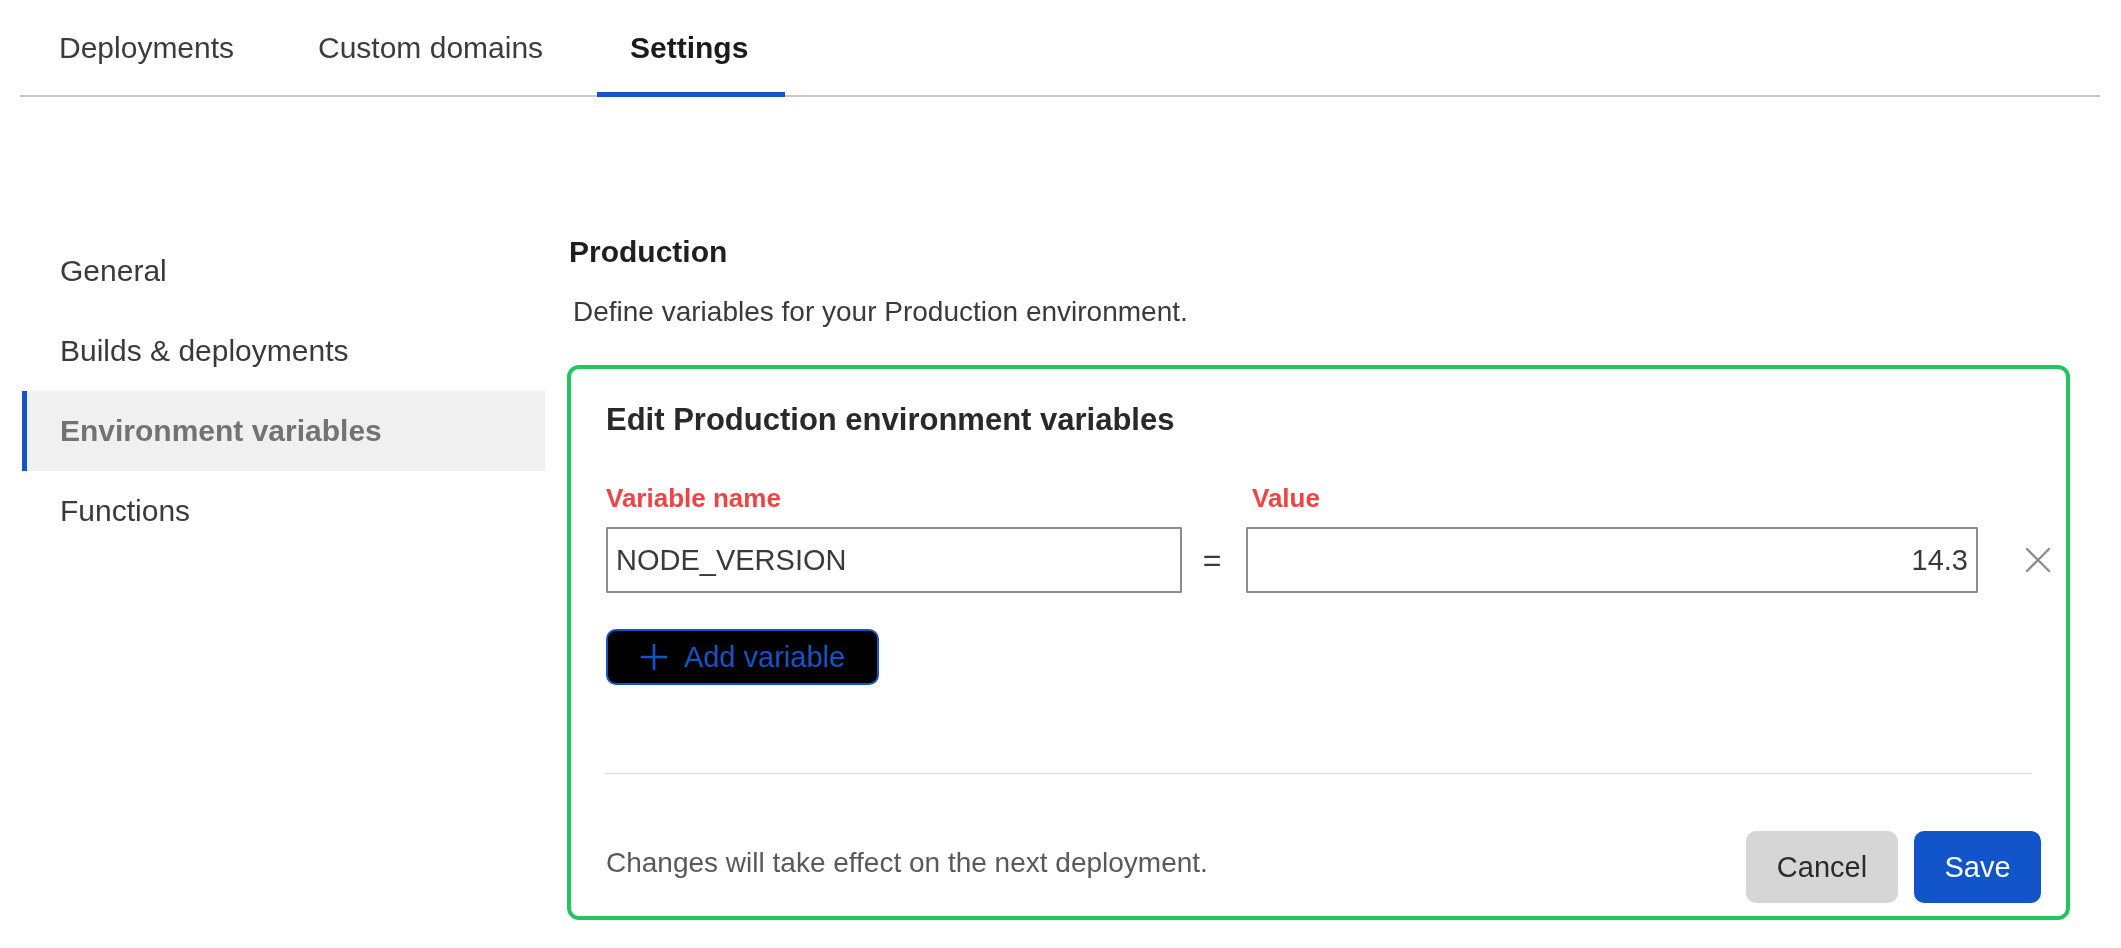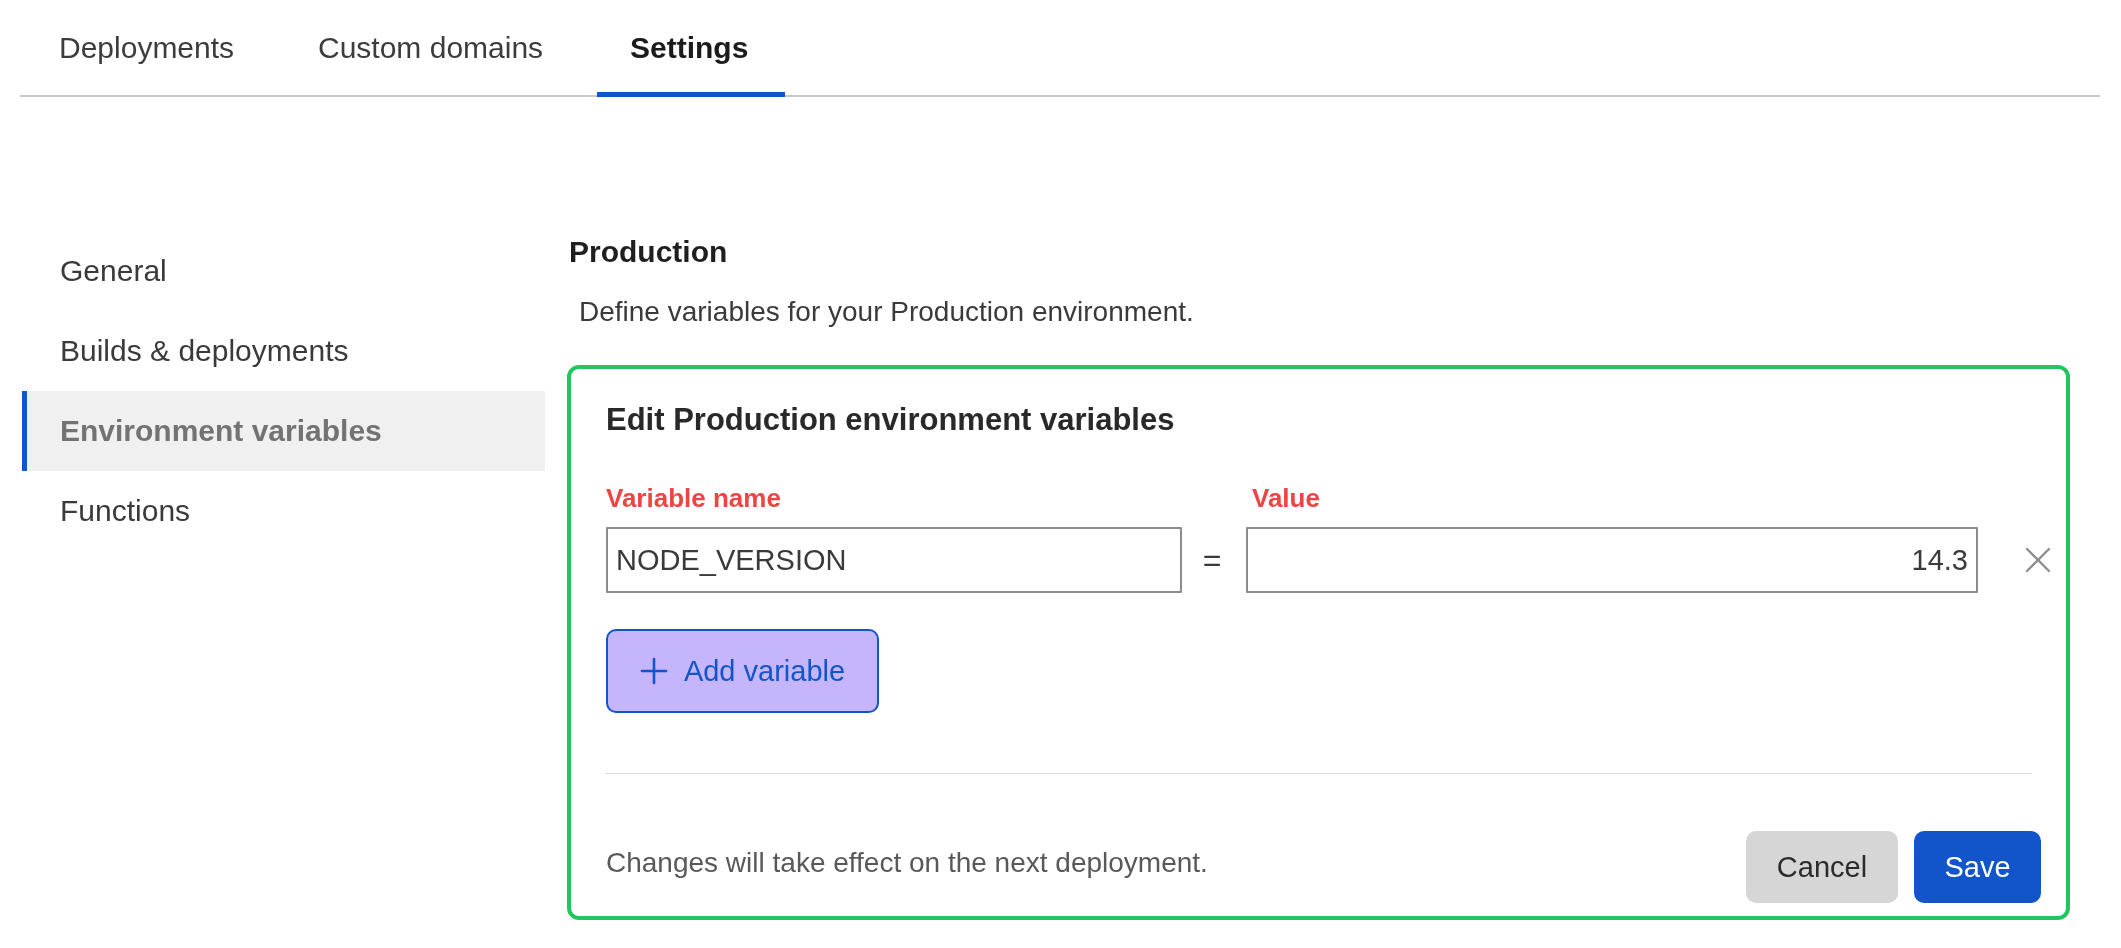--- a/index.html
+++ b/index.html
@@ -21,21 +21,21 @@
   .sidebar { position: absolute; left: 22px; top: 231px; width: 523px; }
   .side-item { height: 80px; display: flex; align-items: center; padding-left: 38px;
     font-size: 30px; color: #3a3a3a; cursor: pointer; white-space: nowrap; }
   .side-item.active { background: #f0f0f0; border-left: 5px solid #1254c9;
     padding-left: 33px; font-weight: bold; color: #737373; }
 
   
   .main { position: absolute; left: 567px; top: 0; width: 1503px; }
   .section-title { position: absolute; left: 2px; top: 232px; font-size: 30px;
     font-weight: bold; color: #1f1f1f; line-height: 40px; }
-  .section-desc { position: absolute; left: 12px; top: 292px; font-size: 28px;
+  .section-desc { position: absolute; left: 6px; top: 292px; font-size: 28px;
     color: #3a3a3a; line-height: 40px; }
 
   .card { position: absolute; left: 0; top: 365px; width: 1503px; height: 555px;
     border: 4px solid #22c55e; border-radius: 12px; background: #ffffff; }
   .card-title { position: absolute; left: 35px; top: 30px; font-size: 31px;
     font-weight: bold; color: #292929; line-height: 42px; }
 
   .field-label { position: absolute; top: 112px; font-size: 26px; font-weight: bold;
     color: #ef4444; line-height: 34px; }
   .label-name { left: 35px; }
@@ -47,22 +47,22 @@
   .input-name { left: 35px; width: 576px; }
   .input-value { left: 675px; width: 732px; text-align: right; }
   .equals { position: absolute; left: 622px; top: 158px; width: 38px; height: 66px;
     display: flex; align-items: center; justify-content: center; font-size: 32px;
     color: #3a3a3a; }
 
   .remove-btn { position: absolute; left: 1447px; top: 171px; width: 40px; height: 40px;
     background: transparent; border: none; cursor: pointer; display: flex;
     align-items: center; justify-content: center; padding: 0; }
 
-  .add-btn { position: absolute; left: 35px; top: 260px; width: 273px; height: 84px;
-    background: #c4b5fd; border: 2px solid #1254c9; border-radius: 10px; cursor: pointer;
+  .add-btn { position: absolute; left: 35px; top: 260px; width: 273px; height: 56px;
+    background: #000000; border: 2px solid #1254c9; border-radius: 10px; cursor: pointer;
     display: flex; align-items: center; justify-content: center; gap: 16px;
     font-family: "Liberation Sans", sans-serif; font-size: 29px; color: #1254c9; }
 
   .divider { position: absolute; left: 34px; right: 34px; top: 404px; height: 1px;
     background: #dcdcdc; }
 
   .footer-note { position: absolute; left: 35px; top: 476px; font-size: 28px;
     color: #595959; line-height: 36px; }
   .btn { position: absolute; top: 462px; height: 72px; border: none; border-radius: 10px;
     font-family: "Liberation Sans", sans-serif; font-size: 29px; cursor: pointer; }

